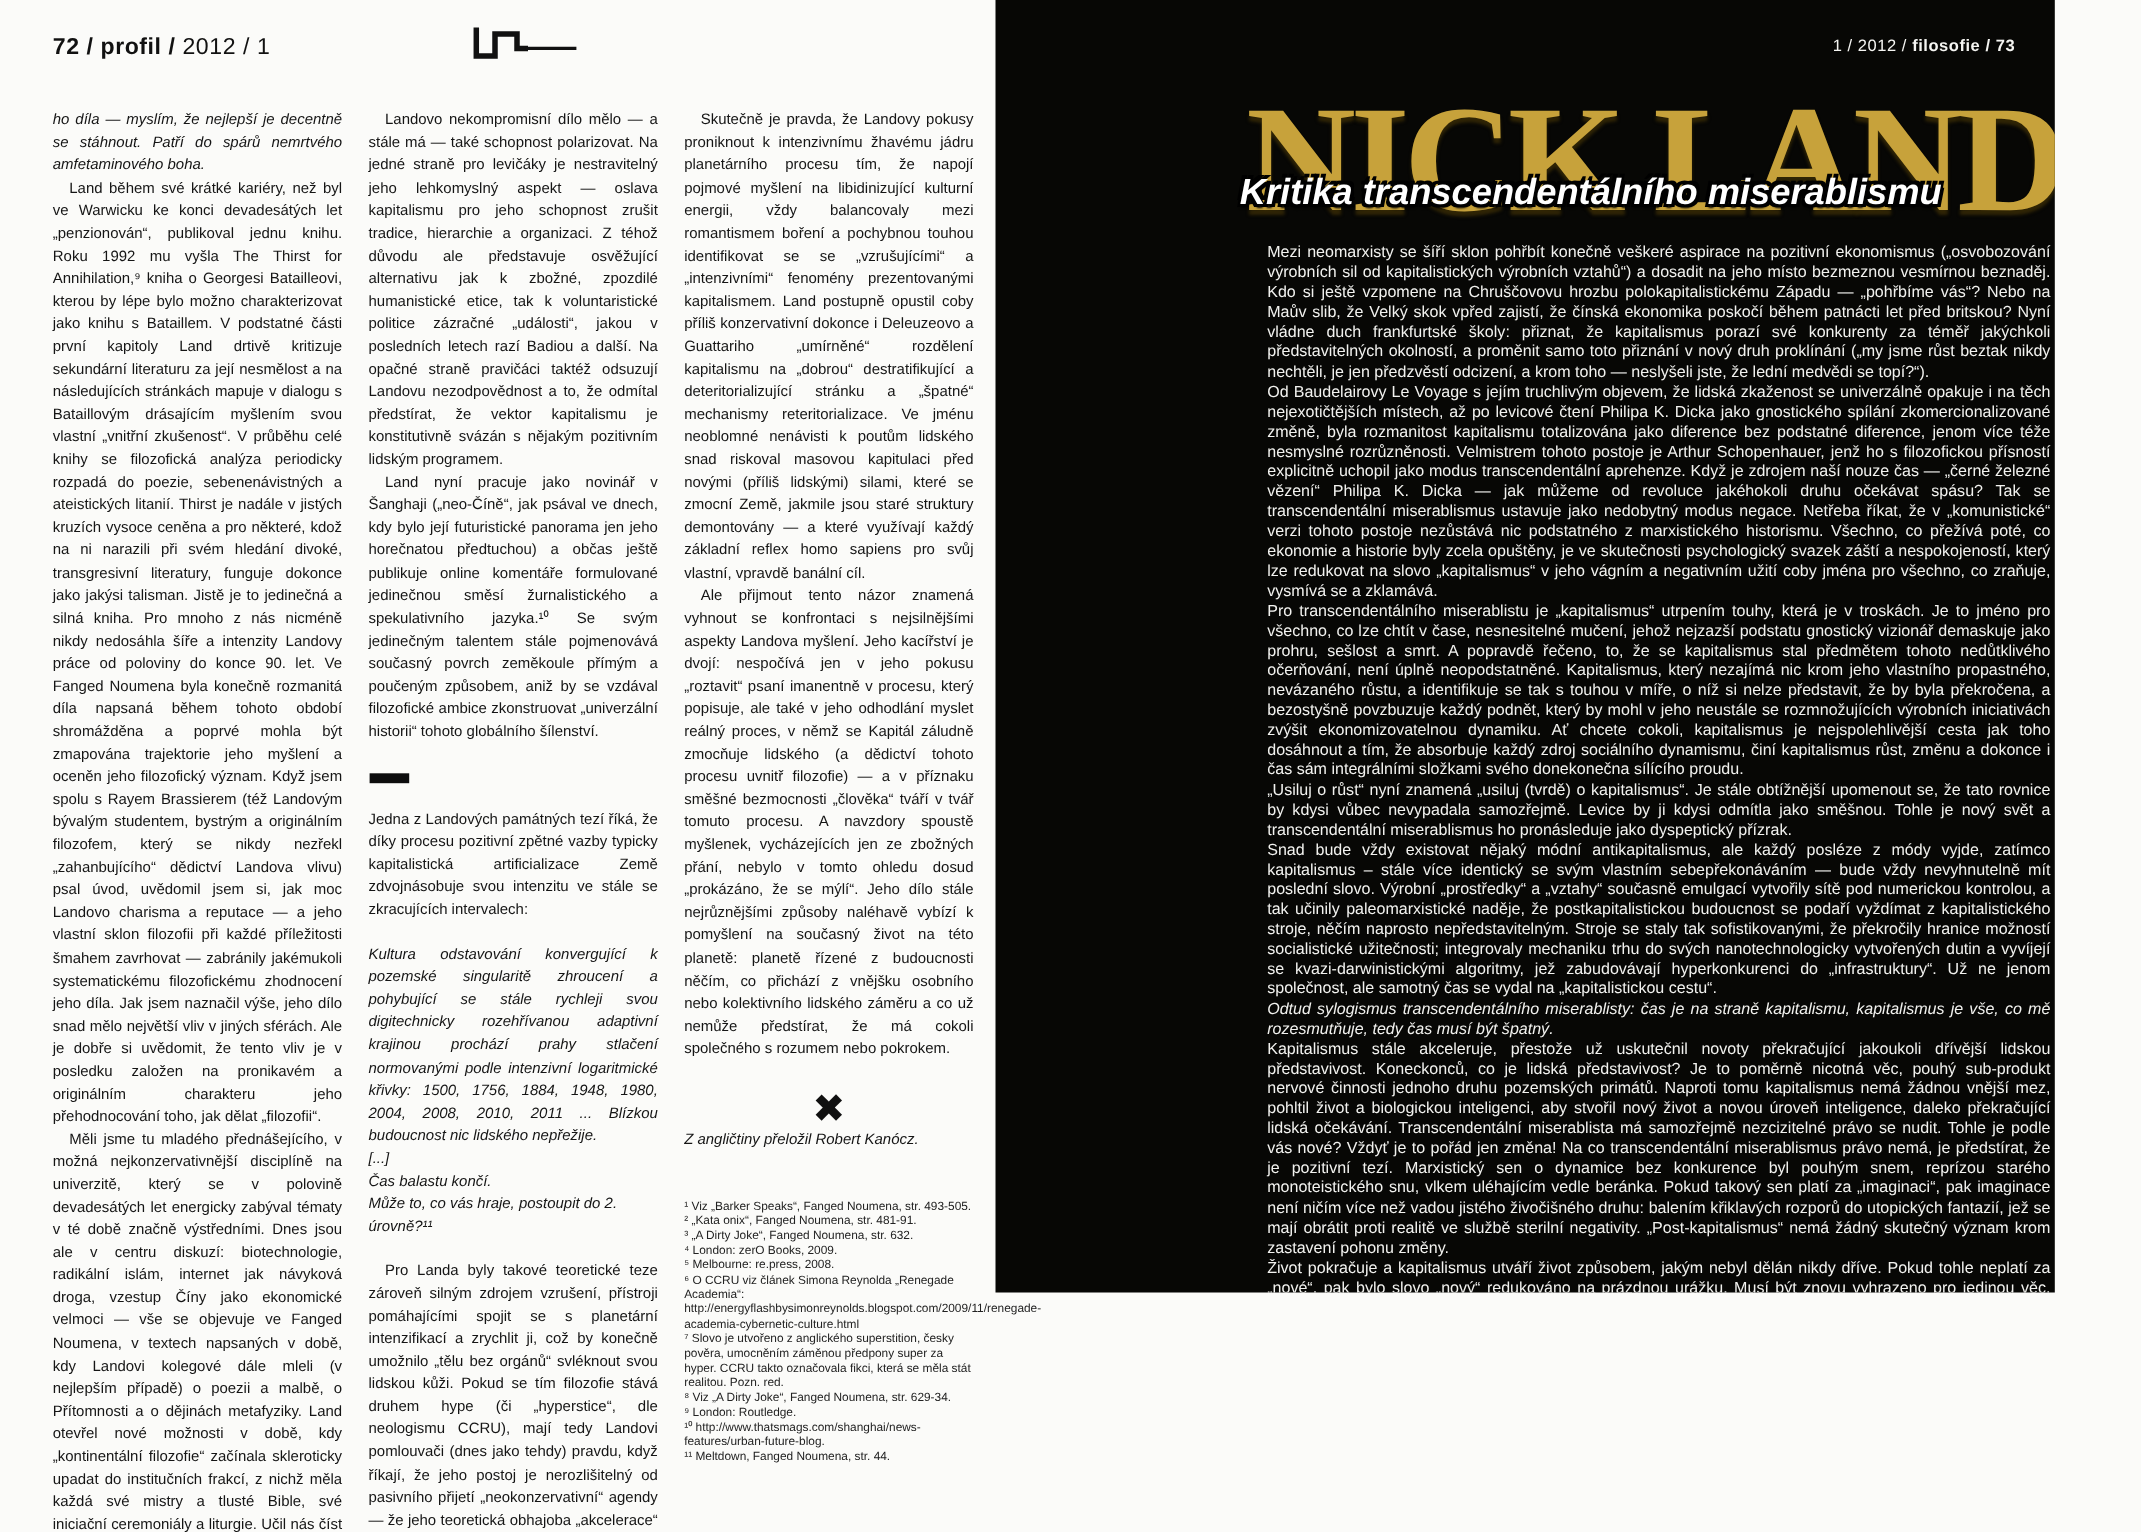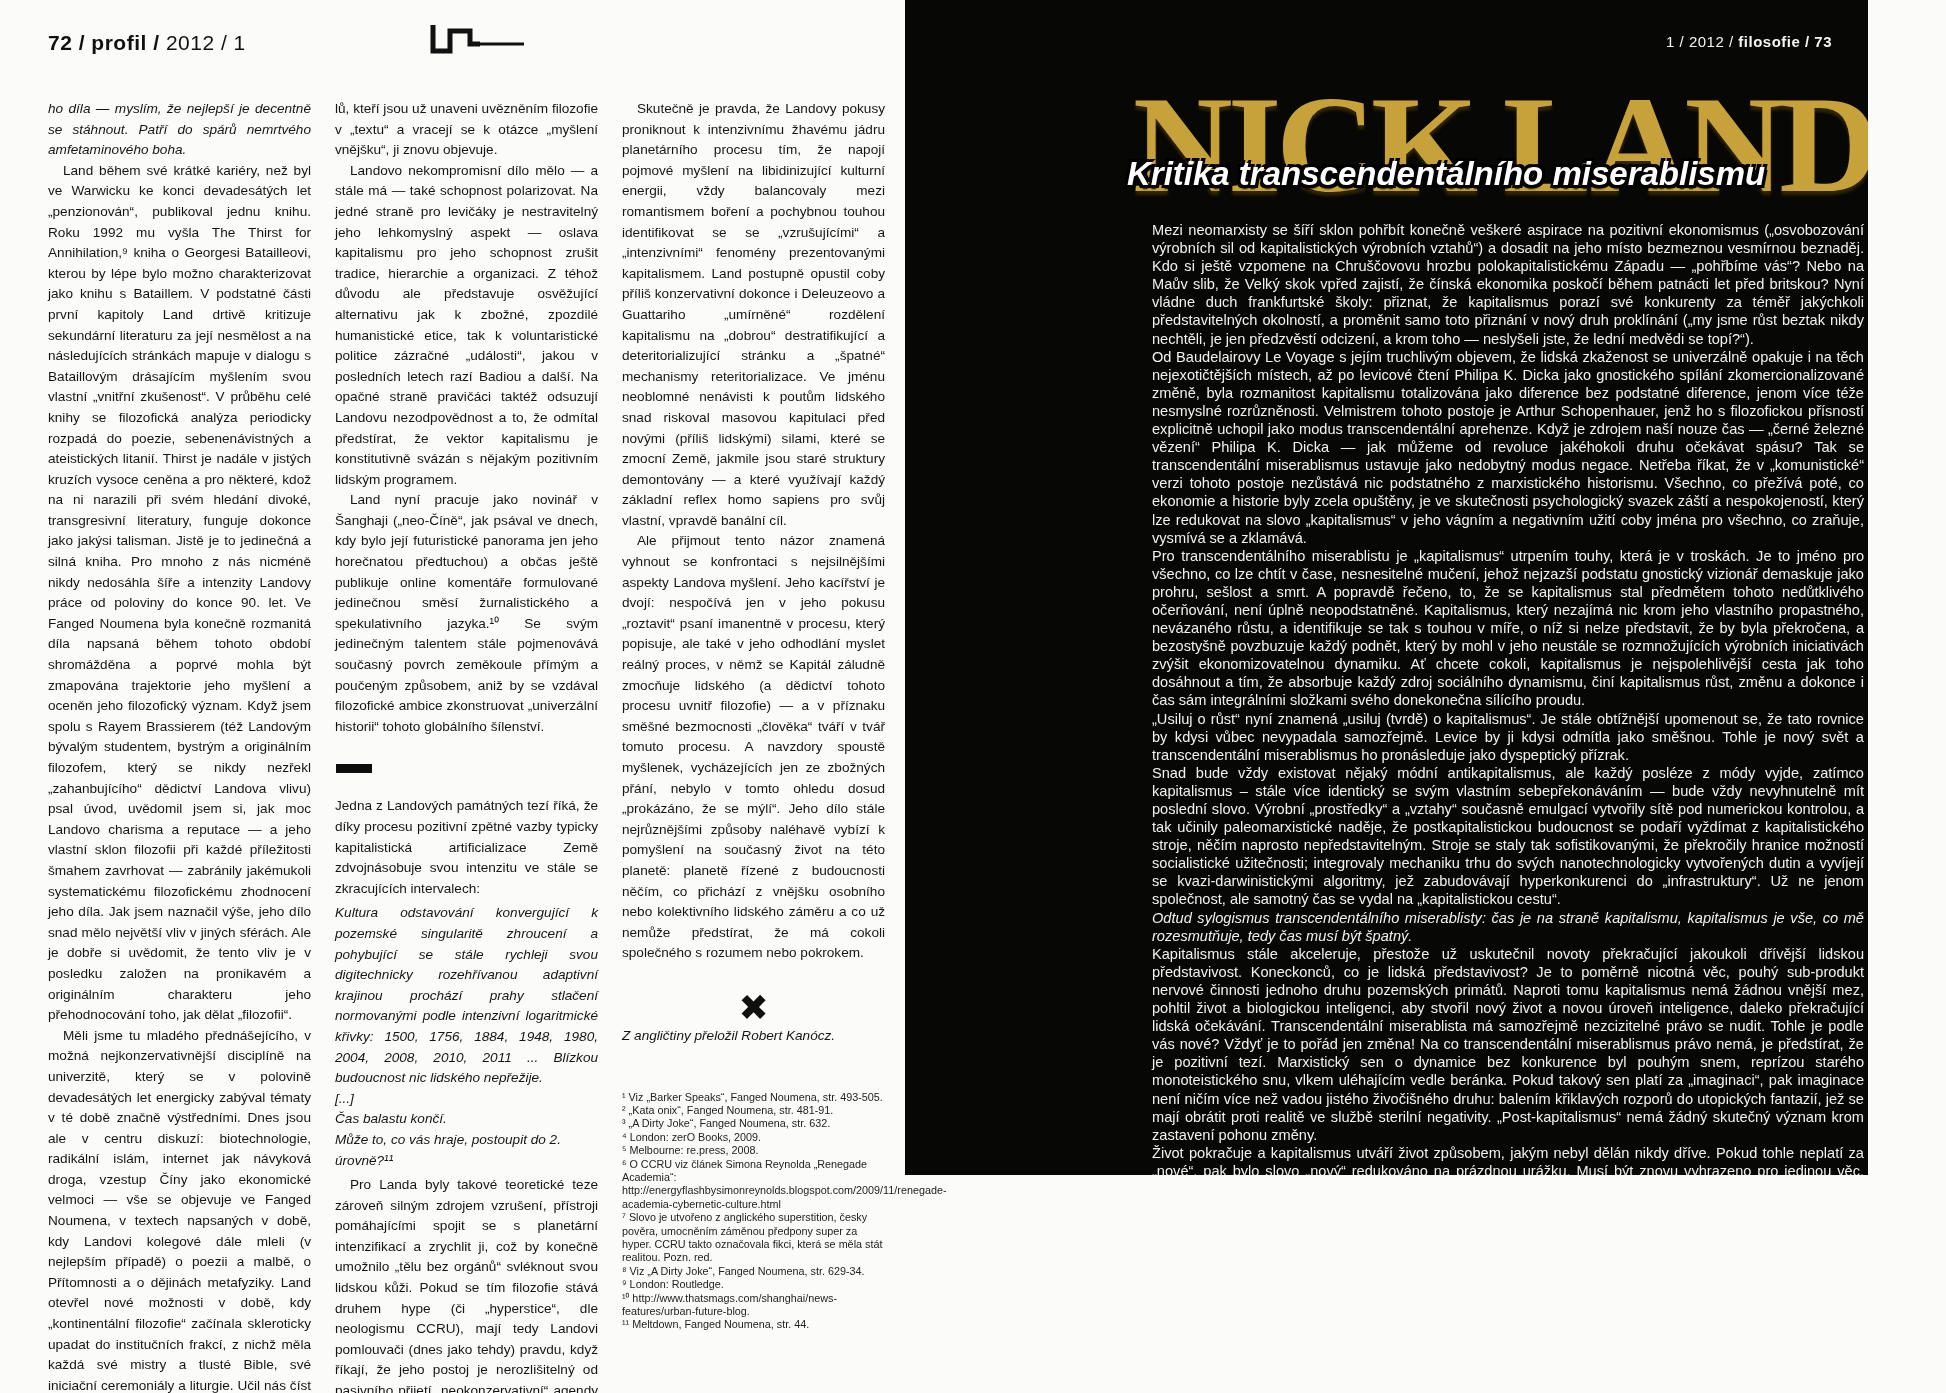--- a/index.html
+++ b/index.html
@@ -11,21 +11,21 @@
   
   .left-page{position:absolute;left:48px;top:0;width:838px;height:1393px;}
   .lp-header{position:absolute;left:0;top:31px;font-size:21px;letter-spacing:.5px;color:#111;}
   .lp-header .b{font-weight:bold;}
   .lp-logo{position:absolute;left:380px;top:22px;}
   .cols{position:absolute;left:0;top:99px;display:flex;gap:24px;}
   .col{width:263px;flex:0 0 263px;}
   .col p{margin:0;font-size:13.6px;line-height:20.6px;text-align:justify;color:#151515;}
   .col p.ind{text-indent:15px;}
   .col p.it{font-style:italic;}
-  .col p.qgap{margin-top:4px;}
+  .col p.qgap{margin-top:20px;}
   .col p.left{text-align:left;}
   .bar{width:36px;height:9px;background:#0d0d0d;margin:27px 0 23px 1px;}
   .endmark{font-size:36px;line-height:36px;text-align:center;margin:26px 0 0;color:#101010;}
   .translator{font-style:italic;font-size:13.6px;text-align:right;margin-top:34px;color:#151515;}
   .footnotes{margin-top:44px;}
   .footnotes p{font-size:10.8px;line-height:13.4px;text-align:left;color:#222;margin:0;}
   
   .right-page{position:absolute;left:905px;top:0;width:963px;height:1175px;background:#070705;overflow:hidden;}
   .rp-header{position:absolute;top:33px;right:36px;font-size:15px;letter-spacing:.5px;color:#f5f5f2;}
   .rp-header .b{font-weight:bold;}
@@ -61,21 +61,20 @@
 
   <div class="cols">
 
     <div class="col">
       <p class="it">ho díla — myslím, že nejlepší je decentně se stáhnout. Patří do spárů nemrtvého amfetaminového boha.</p>
       <p class="ind">Land během své krátké kariéry, než byl ve Warwicku ke konci devadesátých let „penzionován“, publikoval jednu knihu. Roku 1992 mu vyšla The Thirst for Annihilation,⁹ kniha o Georgesi Batailleovi, kterou by lépe bylo možno charakterizovat jako knihu s Bataillem. V podstatné části první kapitoly Land drtivě kritizuje sekundární literaturu za její nesmělost a na následujících stránkách mapuje v dialogu s Bataillovým drásajícím myšlením svou vlastní „vnitřní zkušenost“. V průběhu celé knihy se filozofická analýza periodicky rozpadá do poezie, sebenenávistných a ateistických litanií. Thirst je nadále v jistých kruzích vysoce ceněna a pro některé, kdož na ni narazili při svém hledání divoké, transgresivní literatury, funguje dokonce jako jakýsi talisman. Jistě je to jedinečná a silná kniha. Pro mnoho z nás nicméně nikdy nedosáhla šíře a intenzity Landovy práce od poloviny do konce 90. let. Ve Fanged Noumena byla konečně rozmanitá díla napsaná během tohoto období shromážděna a poprvé mohla být zmapována trajektorie jeho myšlení a oceněn jeho filozofický význam. Když jsem spolu s Rayem Brassierem (též Landovým bývalým studentem, bystrým a originálním filozofem, který se nikdy nezřekl „zahanbujícího“ dědictví Landova vlivu) psal úvod, uvědomil jsem si, jak moc Landovo charisma a reputace — a jeho vlastní sklon filozofii při každé příležitosti šmahem zavrhovat — zabránily jakémukoli systematickému filozofickému zhodnocení jeho díla. Jak jsem naznačil výše, jeho dílo snad mělo největší vliv v jiných sférách. Ale je dobře si uvědomit, že tento vliv je v posledku založen na pronikavém a originálním charakteru jeho přehodnocování toho, jak dělat „filozofii“.</p>
       <p class="ind">Měli jsme tu mladého přednášejícího, v možná nejkonzervativnější disciplíně na univerzitě, který se v polovině devadesátých let energicky zabýval tématy v té době značně výstředními. Dnes jsou ale v centru diskuzí: biotechnologie, radikální islám, internet jak návyková droga, vzestup Číny jako ekonomické velmoci — vše se objevuje ve Fanged Noumena, v textech napsaných v době, kdy Landovi kolegové dále mleli (v nejlepším případě) o poezii a malbě, o Přítomnosti a o dějinách metafyziky. Land otevřel nové možnosti v době, kdy „kontinentální filozofie“ začínala skleroticky upadat do institučních frakcí, z nichž měla každá své mistry a tlusté Bible, své iniciační ceremoniály a liturgie. Učil nás číst dějiny filozofie jinak, způsobem, který je činil něčím divokým, komunikativním, konektivním a živým. Samozřejmě, že jeho závěrečné zhroucení znamenalo pro systém příležitost nahrnout se zpět, zacelit ránu a v důsledku smazat všechny stopy této jiné cesty. Ale nová generace myslite-</p>
     </div>
 
     <div class="col">
-      <p>lů, kteří jsou už unaveni uvězněním filozofie v „textu“ a vracejí se k otázce „myšlení vnějšku“, ji znovu objevuje.</p>
       <p class="ind">Landovo nekompromisní dílo mělo — a stále má — také schopnost polarizovat. Na jedné straně pro levičáky je nestravitelný jeho lehkomyslný aspekt — oslava kapitalismu pro jeho schopnost zrušit tradice, hierarchie a organizaci. Z téhož důvodu ale představuje osvěžující alternativu jak k zbožné, zpozdilé humanistické etice, tak k voluntaristické politice zázračné „události“, jakou v posledních letech razí Badiou a další. Na opačné straně pravičáci taktéž odsuzují Landovu nezodpovědnost a to, že odmítal předstírat, že vektor kapitalismu je konstitutivně svázán s nějakým pozitivním lidským programem.</p>
       <p class="ind">Land nyní pracuje jako novinář v Šanghaji („neo-Číně“, jak psával ve dnech, kdy bylo její futuristické panorama jen jeho horečnatou předtuchou) a občas ještě publikuje online komentáře formulované jedinečnou směsí žurnalistického a spekulativního jazyka.¹⁰ Se svým jedinečným talentem stále pojmenovává současný povrch zeměkoule přímým a poučeným způsobem, aniž by se vzdával filozofické ambice zkonstruovat „univerzální historii“ tohoto globálního šílenství.</p>
       <div class="bar"></div>
       <p>Jedna z Landových památných tezí říká, že díky procesu pozitivní zpětné vazby typicky kapitalistická artificializace Země zdvojnásobuje svou intenzitu ve stále se zkracujících intervalech:</p>
       <p class="it qgap">Kultura odstavování konvergující k pozemské singularitě zhroucení a pohybující se stále rychleji svou digitechnicky rozehřívanou adaptivní krajinou prochází prahy stlačení normovanými podle intenzivní logaritmické křivky: 1500, 1756, 1884, 1948, 1980, 2004, 2008, 2010, 2011 ... Blízkou budoucnost nic lidského nepřežije.</p>
       <p class="it left">[...]</p>
       <p class="it left">Čas balastu končí.</p>
       <p class="it left">Může to, co vás hraje, postoupit do 2. úrovně?¹¹</p>
       <p class="ind qgap">Pro Landa byly takové teoretické teze zároveň silným zdrojem vzrušení, přístroji pomáhajícími spojit se s planetární intenzifikací a zrychlit ji, což by konečně umožnilo „tělu bez orgánů“ svléknout svou lidskou kůži. Pokud se tím filozofie stává druhem hype (či „hyperstice“, dle neologismu CCRU), mají tedy Landovi pomlouvači (dnes jako tehdy) pravdu, když říkají, že jeho postoj je nerozlišitelný od pasivního přijetí „neokonzervativní“ agendy — že jeho teoretická obhajoba „akcelerace“ kapitalistického procesu v praxi jednoduše podporuje udržování kapitalistických mocenských struktur, a ne jejich demontáž (ať už revoluční, či ameliorativní)?</p>
     </div>

